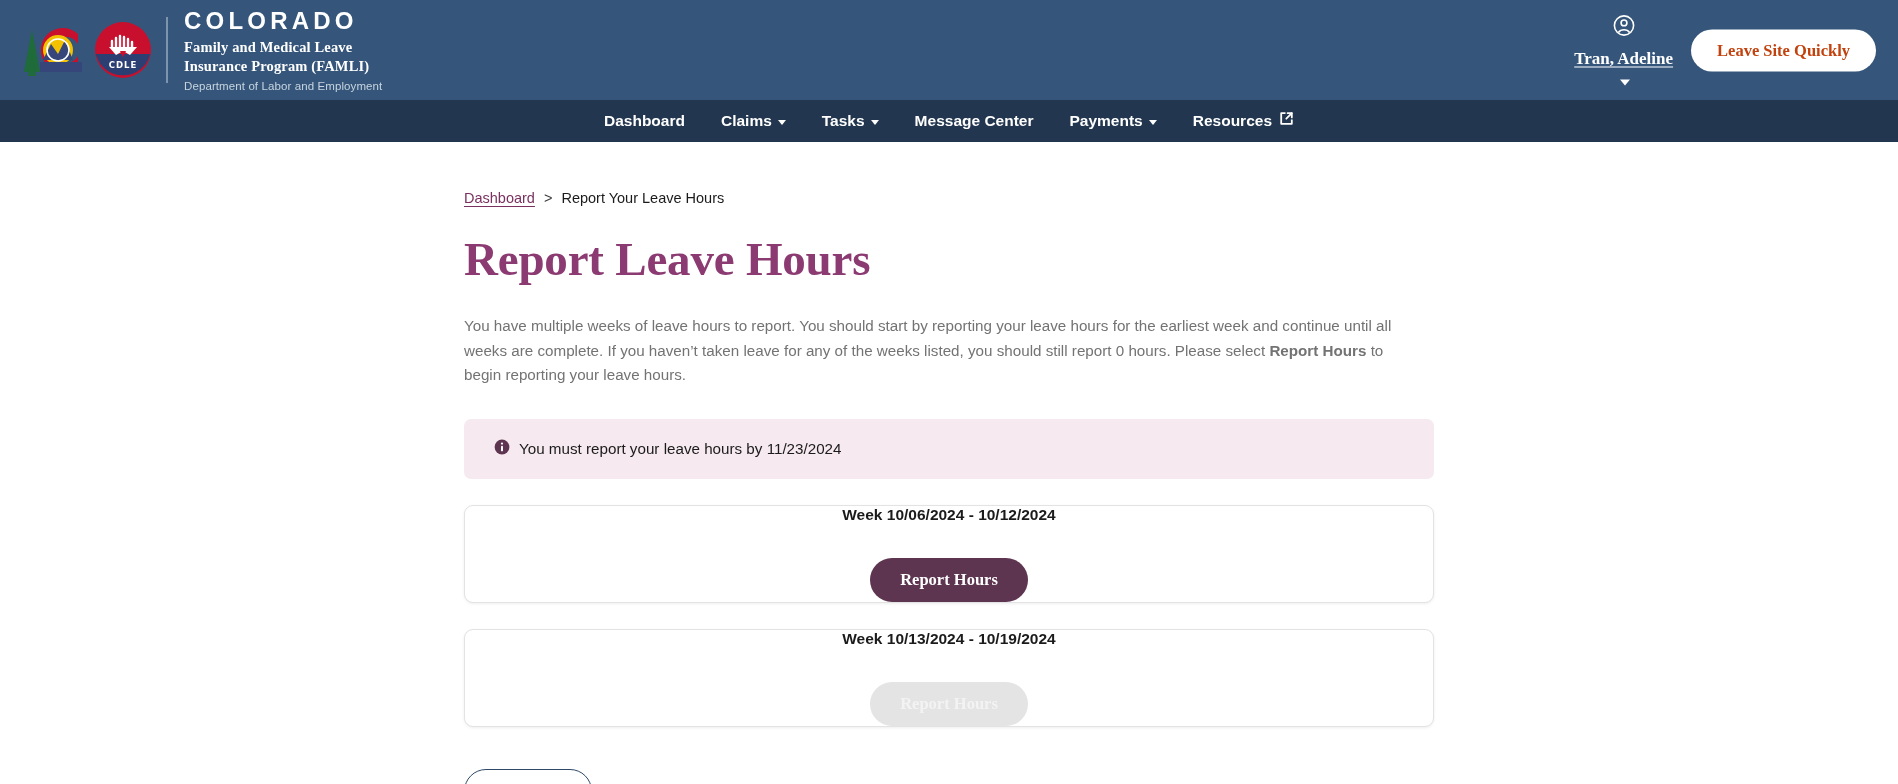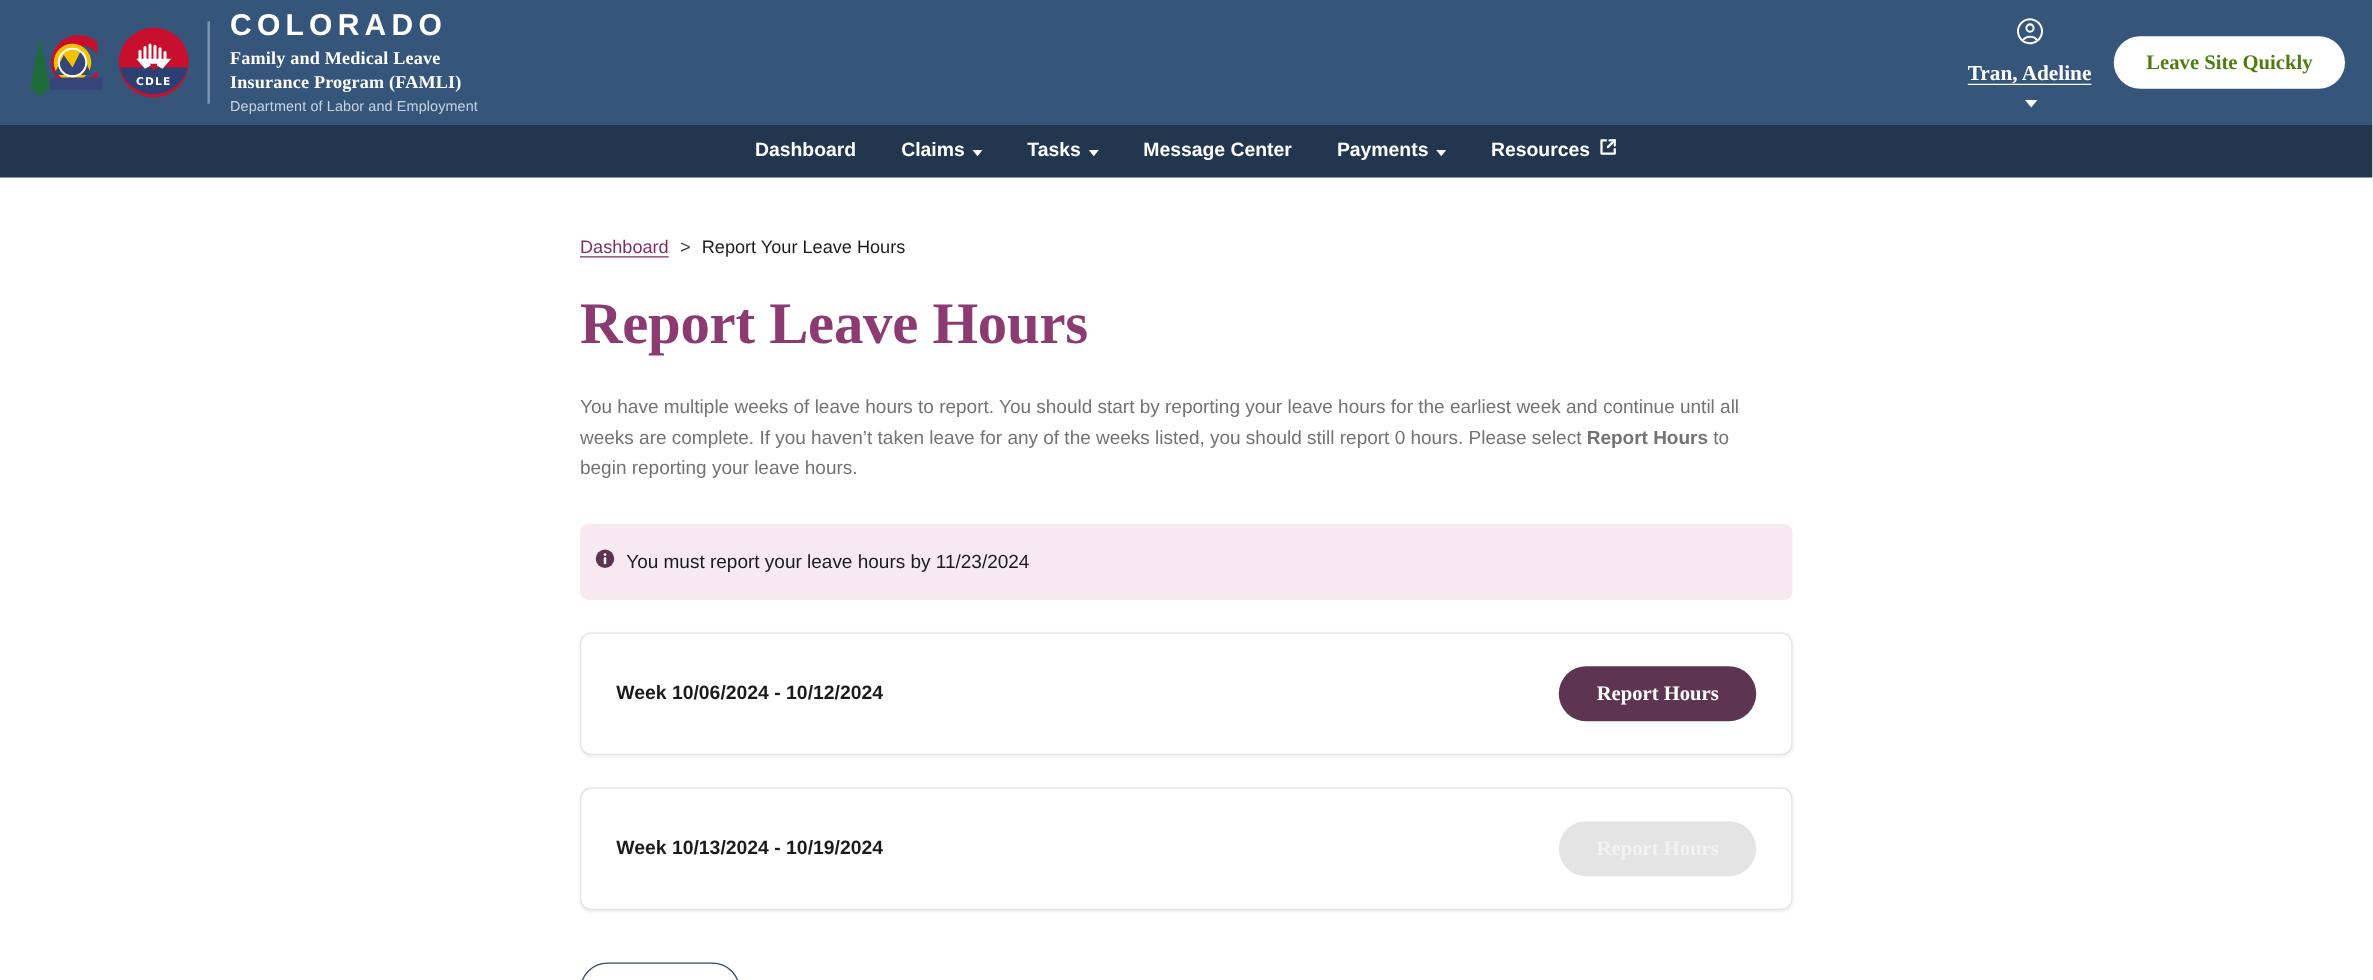--- a/index.html
+++ b/index.html
@@ -127,21 +127,21 @@
   }
 
   .leave-site-btn {
     background: #ffffff;
     border: none;
     border-radius: 40px;
     padding: 11px 26px;
     font-family: "Liberation Serif", serif;
     font-size: 16.5px;
     font-weight: 700;
-    color: #4d7c0f;
+    color: #c2410c;
     cursor: pointer;
     white-space: nowrap;
   }
 
   
   .nav-bar {
     height: 42px;
     background: #22374f;
     display: flex;
     align-items: center;
@@ -223,21 +223,21 @@
     margin-top: 28px;
     width: 952px;
   }
 
   .intro-text strong { font-weight: 700; }
 
   .alert-banner {
     margin-top: 31px;
     background: #f6e9ef;
     border-radius: 7px;
-    padding: 20px 12px;
+    padding: 20px 30px;
     display: flex;
     align-items: center;
     gap: 9px;
     width: 970px;
   }
 
   .alert-icon { display: block; flex-shrink: 0; }
 
   .alert-text {
     font-family: "Liberation Sans", sans-serif;
@@ -250,20 +250,21 @@
     background: #ffffff;
     border: 1px solid #e3e3e3;
     border-radius: 9px;
     box-shadow: 0 1px 3px rgba(0,0,0,0.07);
     height: 98px;
     display: flex;
     align-items: center;
     justify-content: space-between;
     padding: 0 28px;
     width: 970px;
+    flex-direction: column;
   }
 
   .week-label {
     font-family: "Liberation Sans", sans-serif;
     font-size: 15.5px;
     font-weight: 700;
     color: #1b1b1b;
   }
 
   .report-btn {

